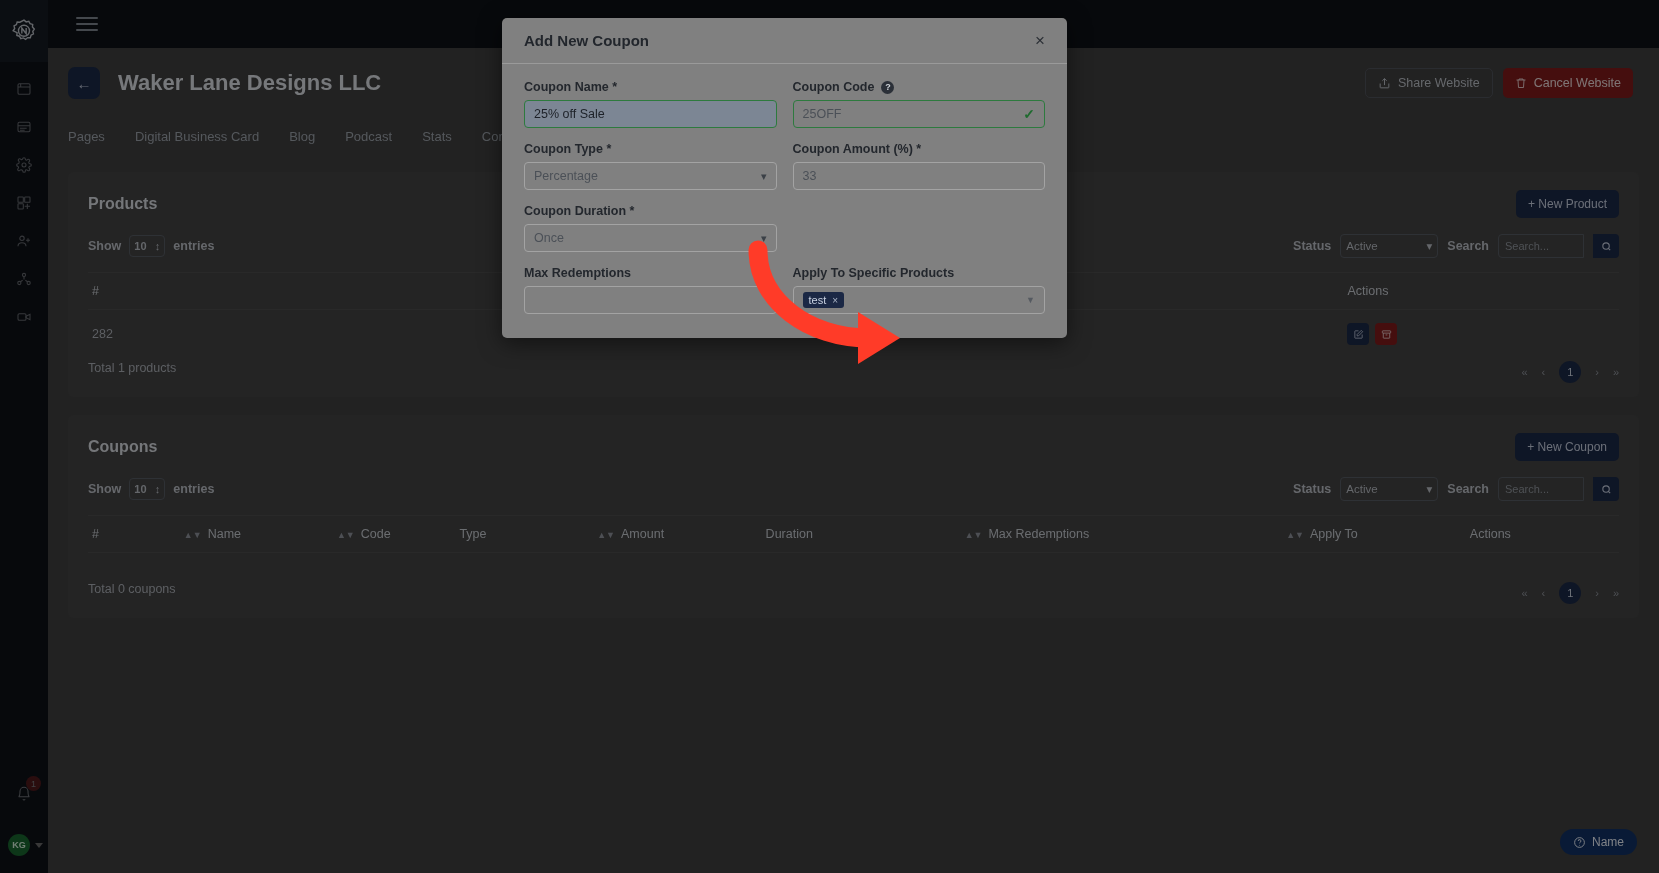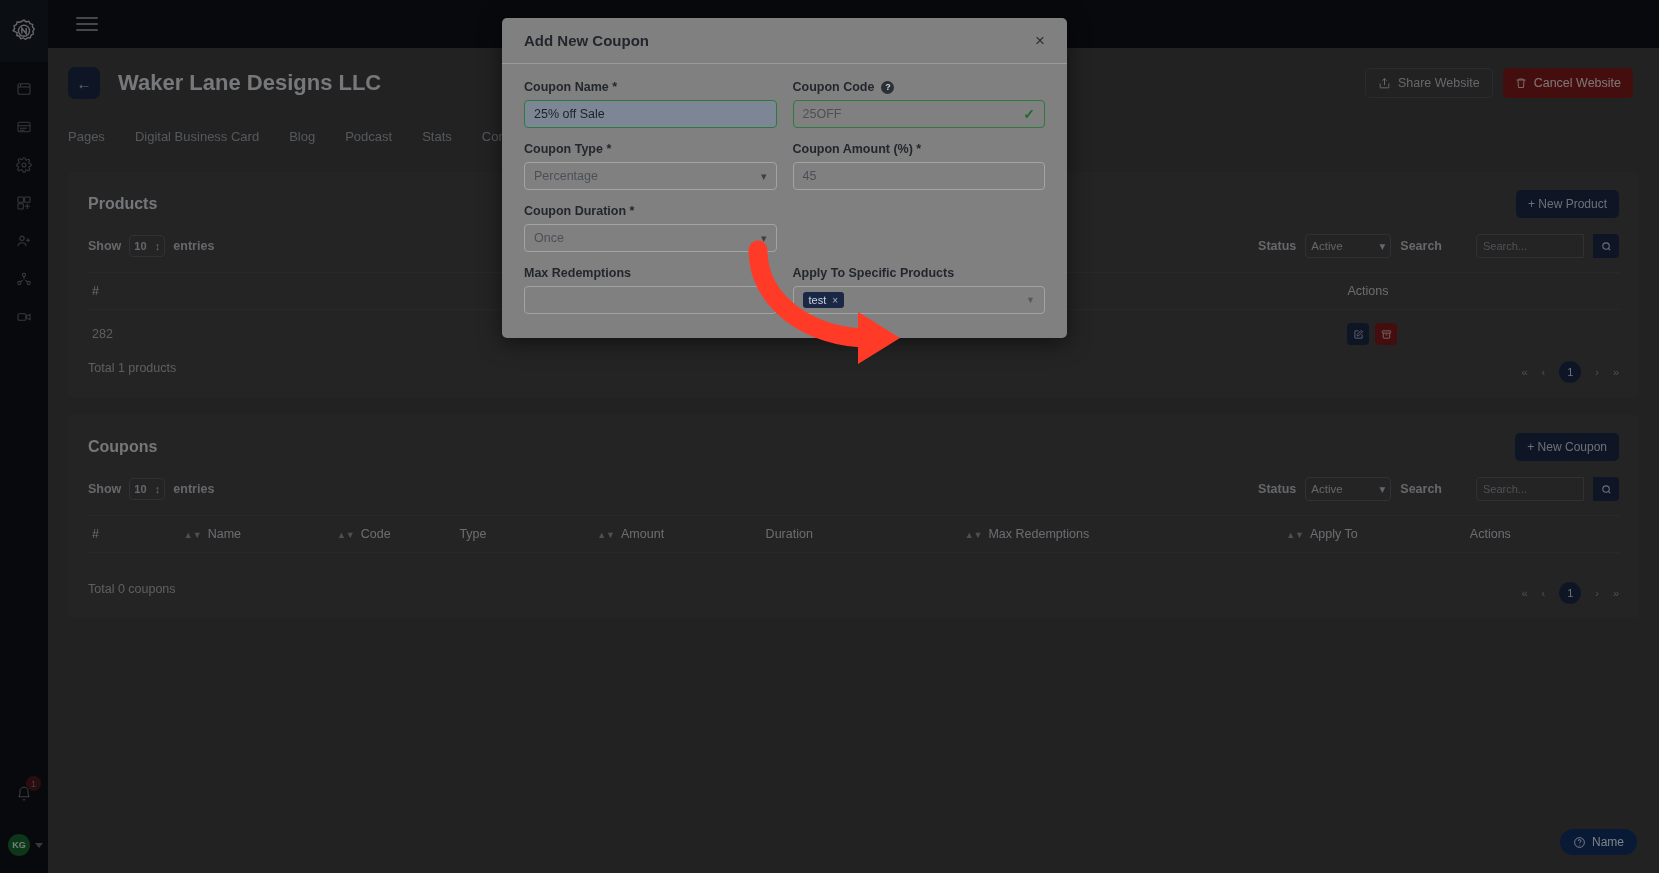--- a/index.html
+++ b/index.html
@@ -88,27 +88,27 @@
   }
   .table-controls { display: flex; align-items: center; margin-top: 16px; }
   .show-entries { display: flex; align-items: center; gap: 8px; font-size: 12.5px; color: #b8bcc3; font-weight: bold;}
   .mini-select {
     width: 36px; height: 22px; border: 1px solid #555a61; border-radius: 4px;
     background: transparent; color: #b6bac1; font-size: 11px;
     display: flex; align-items: center; justify-content: space-between; padding: 0 4px;
   }
   .right-controls { margin-left: auto; display: flex; align-items: center; gap: 9px; font-size: 12.5px; color: #b8bcc3; }
   .sel-status {
-    width: 86px; height: 24px; border: 1px solid #555a61; border-radius: 4px;
+    width: 98px; height: 24px; border: 1px solid #555a61; border-radius: 4px;
     background: transparent; color: #b6bac1; font-size: 11.5px;
     display: flex; align-items: center; justify-content: space-between; padding: 0 5px;
   }
   .search-input {
-    width: 108px; height: 24px; border: 1px solid #555a61; border-radius: 4px 0 0 4px;
-    background: transparent; color: #8e939a; font-size: 11px; display:flex; align-items:center; padding-left:6px;margin-left:25px;
+    width: 86px; height: 24px; border: 1px solid #555a61; border-radius: 4px 0 0 4px;
+    background: transparent; color: #8e939a; font-size: 11px; display:flex; align-items:center; padding-left:6px;
   }
   .search-go {
     width: 26px; height: 24px; border-radius: 0 4px 4px 0; background: #1b2845;
     display: flex; align-items: center; justify-content: center; color: #c2cadb; font-size: 11px;
   }
   .lbl-bold { font-weight: bold; }
 
   table { width: 100%; border-collapse: collapse; margin-top: 14px; }
   th {
     text-align: left; font-size: 12.5px; color: #c2c6cc; font-weight: normal;
@@ -487,21 +487,21 @@
         <div class="fld">
           <div class="fld-label">Coupon Type *</div>
           <div class="sel">
             <span>Percentage</span>
             <span class="chev">▾</span>
           </div>
         </div>
 
         <div class="fld">
           <div class="fld-label">Coupon Amount (%) *</div>
-          <div class="inp">45</div>
+          <div class="inp">33</div>
         </div>
 
         <div class="fld">
           <div class="fld-label">Coupon Duration *</div>
           <div class="sel">
             <span>Once</span>
             <span class="chev">▾</span>
           </div>
         </div>
 

